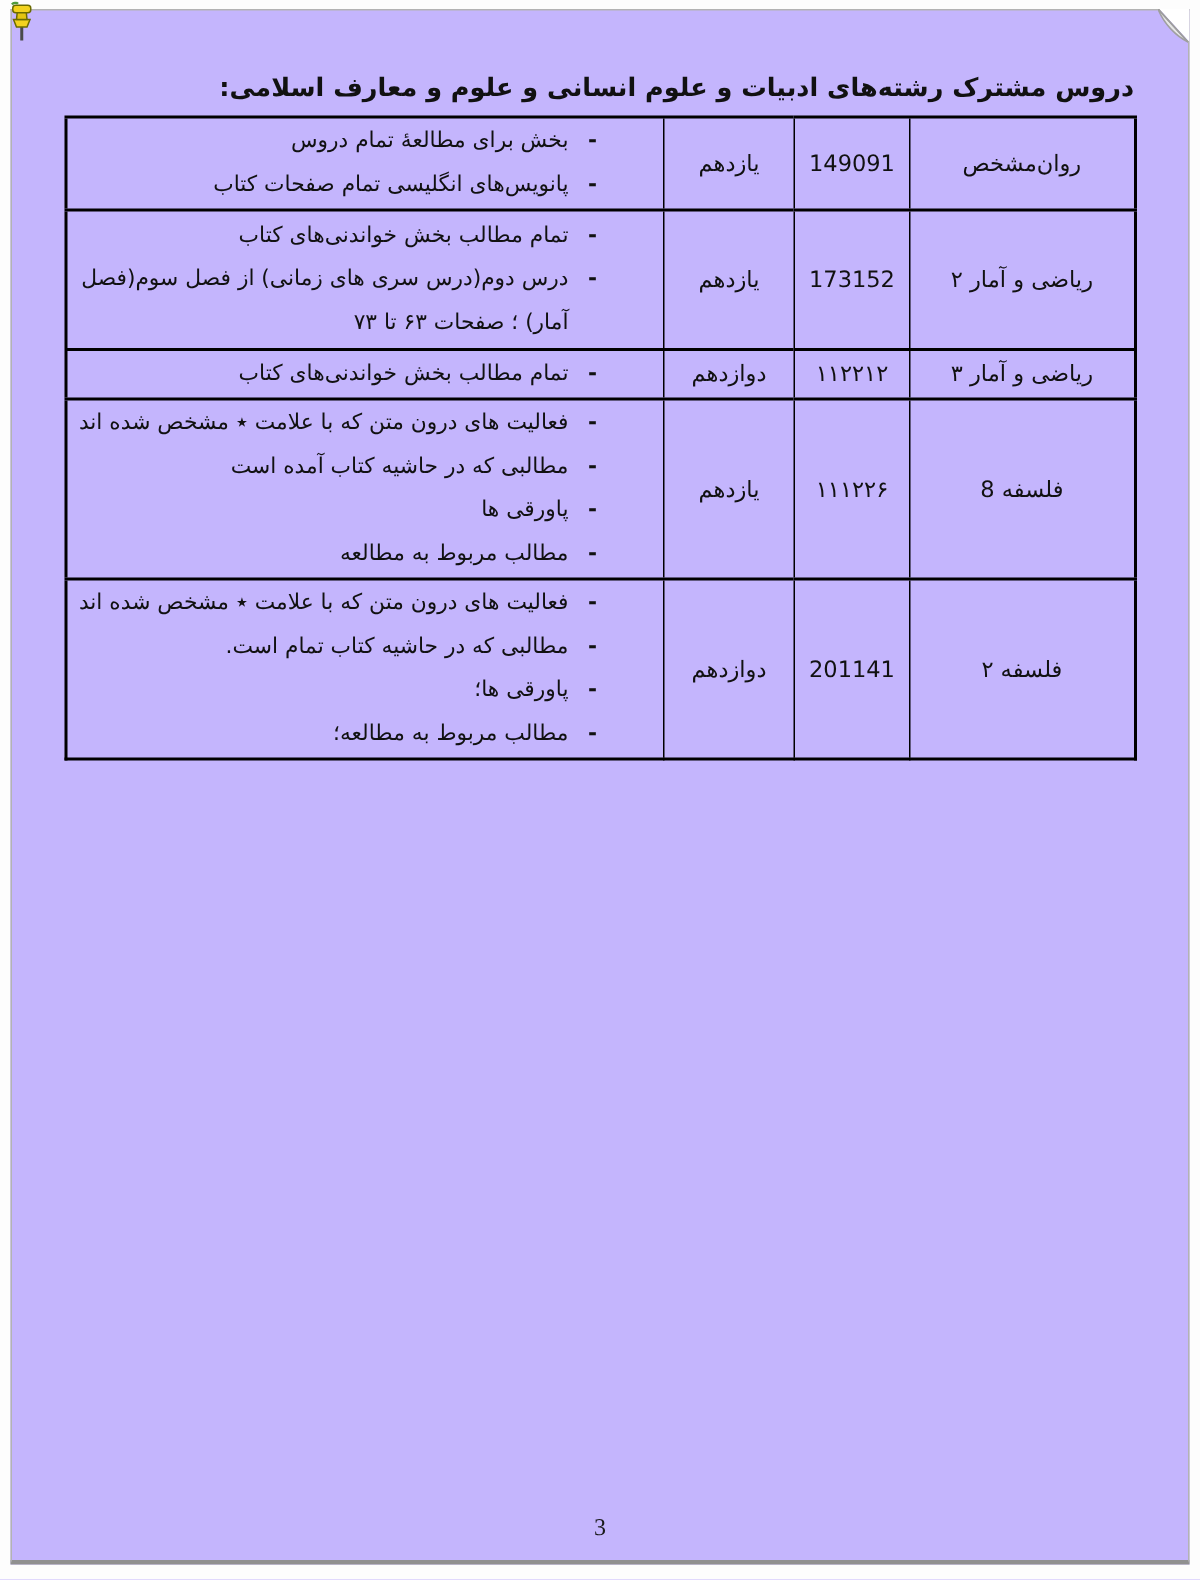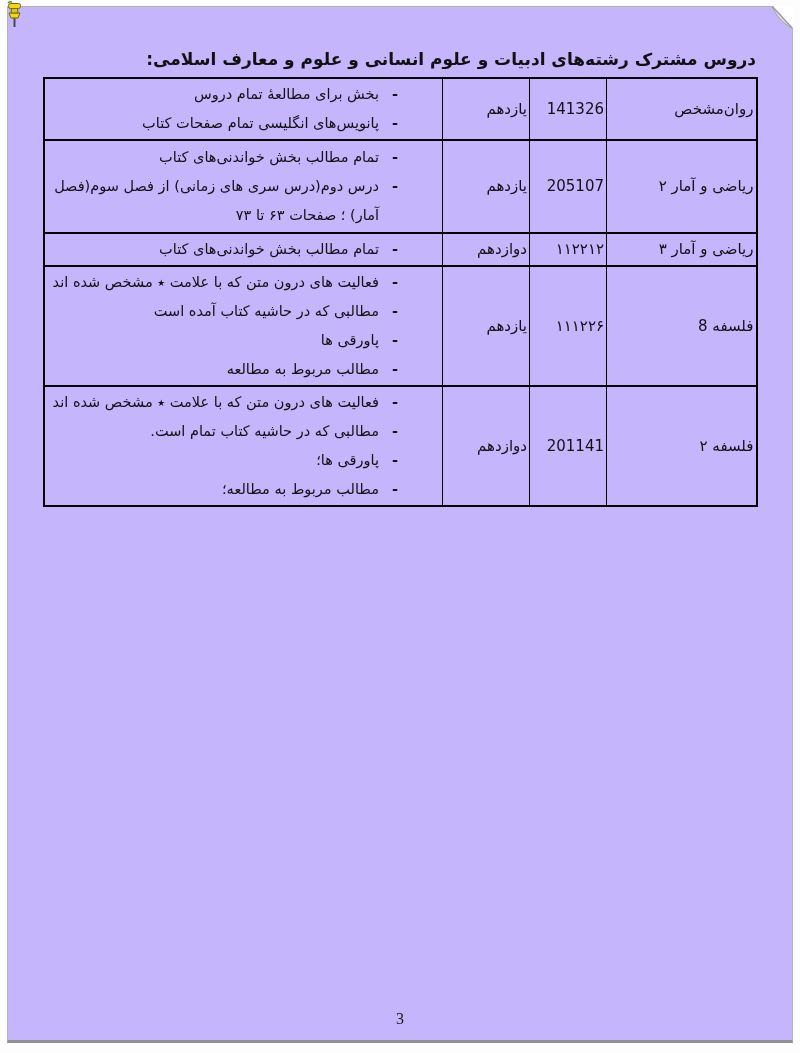--- a/index.html
+++ b/index.html
@@ -48,21 +48,21 @@
     border:2px solid #000;
   }
   table.courses td {
     border:1px solid #000;
     border-top-width:2px;
     vertical-align:middle;
     font-size:15px;
     line-height:29px;
     padding:1px 2px;
   }
-  td.c-course, td.c-code, td.c-grade { text-align:right; }
+  td.c-course, td.c-code, td.c-grade { text-align:center; }
   td.c-code { font-size:15.5px; }
   td.c-desc { padding:2px 0; }
   .bullet {
     display:flex;
     direction:rtl;
     gap:13px;
     padding-right:42px;
     line-height:29px;
     font-size:14.5px;
   }
@@ -111,36 +111,36 @@
   <table class="courses">
     <colgroup>
       <col style="width:150px">
       <col style="width:77px">
       <col style="width:87px">
       <col style="width:399px">
     </colgroup>
     <tbody>
         <tr class="r1">
     <td class="c-course">روان‌مشخص</td>
-    <td class="c-code">141326</td>
+    <td class="c-code">149091</td>
     <td class="c-grade">یازدهم</td>
     <td class="c-desc">
             <div class="bullet">
               <span class="dash">-</span>
               <span class="btext">بخش برای مطالعهٔ تمام دروس</span>
             </div>
             <div class="bullet">
               <span class="dash">-</span>
               <span class="btext">پانویس‌های انگلیسی تمام صفحات کتاب</span>
             </div>
           </td>
   </tr>
         <tr class="r2">
     <td class="c-course">ریاضی و آمار ۲</td>
-    <td class="c-code">205107</td>
+    <td class="c-code">173152</td>
     <td class="c-grade">یازدهم</td>
     <td class="c-desc">
             <div class="bullet">
               <span class="dash">-</span>
               <span class="btext">تمام مطالب بخش خواندنی‌های کتاب</span>
             </div>
             <div class="bullet">
               <span class="dash">-</span>
               <span class="btext">درس دوم(درس سری های زمانی) از فصل سوم(فصل آمار) ؛ صفحات ۶۳ تا ۷۳</span>
             </div>

